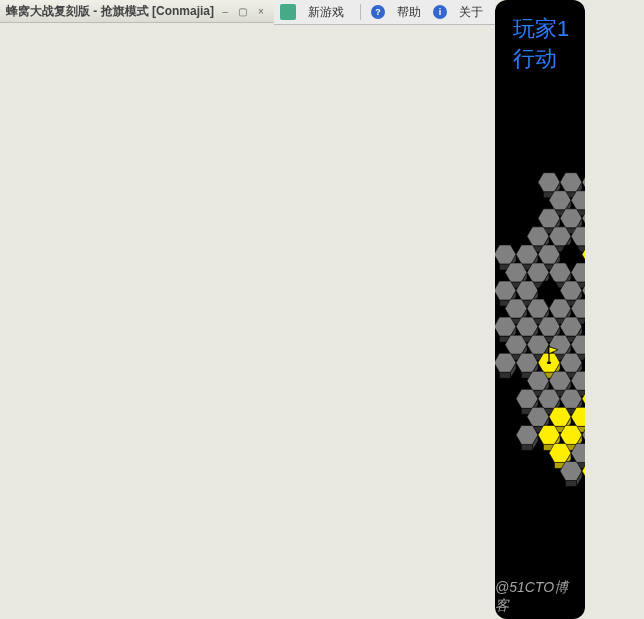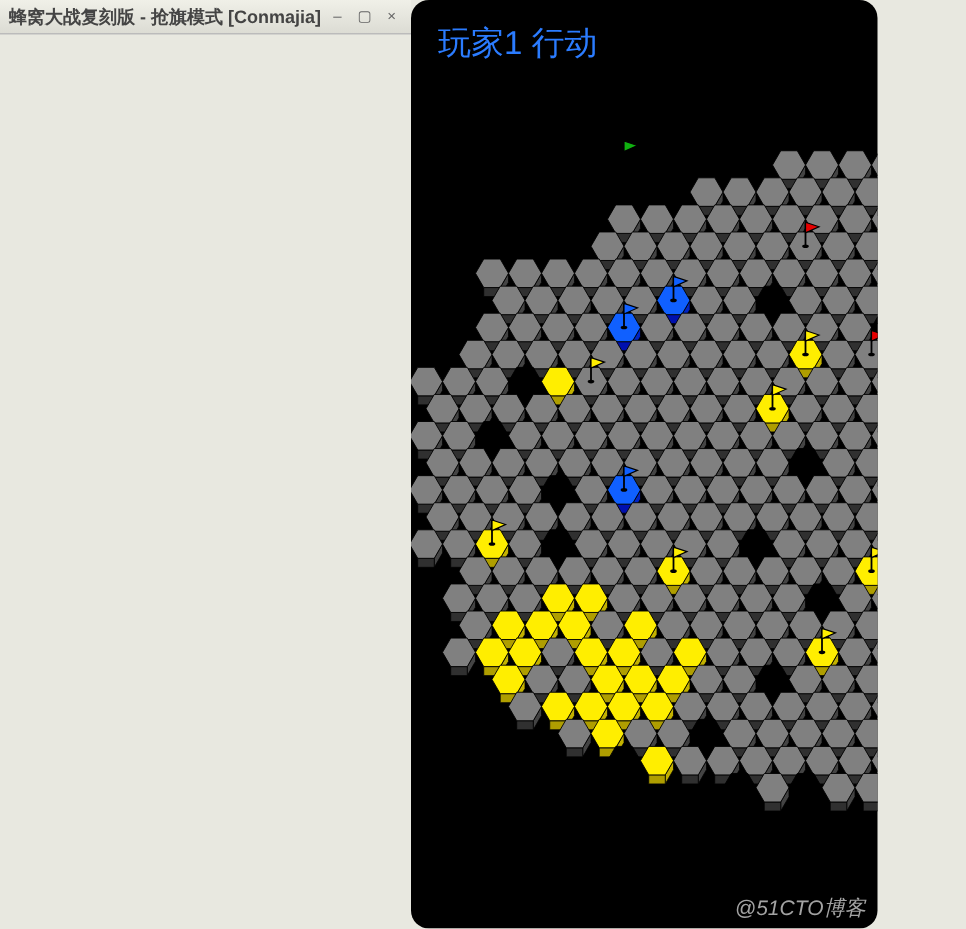--- a/index.html
+++ b/index.html
@@ -23,20 +23,29 @@
 </style>
 </head>
 <body>
 
 <div class="window">
   <div class="titlebar">
     <span class="title-text">蜂窝大战复刻版 - 抢旗模式 [Conmajia]</span>
     <span class="win-btn">–</span>
     <span class="win-btn">▢</span>
     <span class="win-btn">×</span>
+  </div>
+  <div class="menubar">
+    <span class="menu-icon"></span>
+    <span class="menu-item">新游戏</span>
+    <span class="sep"></span>
+    <span class="help-icon">?</span>
+    <span class="menu-item">帮助</span>
+    <span class="info-icon">i</span>
+    <span class="menu-item">关于</span>
   </div>
   <div class="game-area">
     <div class="status-text">玩家1 行动</div>
     <svg id="board">
         <polygon points="263,110 257.5,119.5 257.5,125.5 263,116" fill="#444444" stroke="#000" stroke-width="0.5"></polygon>
         <polygon points="257.5,119.5 246.5,119.5 246.5,125.5 257.5,125.5" fill="#303030" stroke="#000" stroke-width="0.5"></polygon>
         <polygon points="246.5,100.5 257.5,100.5 263,110 257.5,119.5 246.5,119.5 241,110" fill="#808080" stroke="#000" stroke-width="0.6"></polygon>
         <polygon points="285,110 279.5,119.5 279.5,125.5 285,116" fill="#444444" stroke="#000" stroke-width="0.5"></polygon>
         <polygon points="279.5,119.5 268.5,119.5 268.5,125.5 279.5,125.5" fill="#303030" stroke="#000" stroke-width="0.5"></polygon>
         <polygon points="268.5,100.5 279.5,100.5 285,110 279.5,119.5 268.5,119.5 263,110" fill="#808080" stroke="#000" stroke-width="0.6"></polygon>

